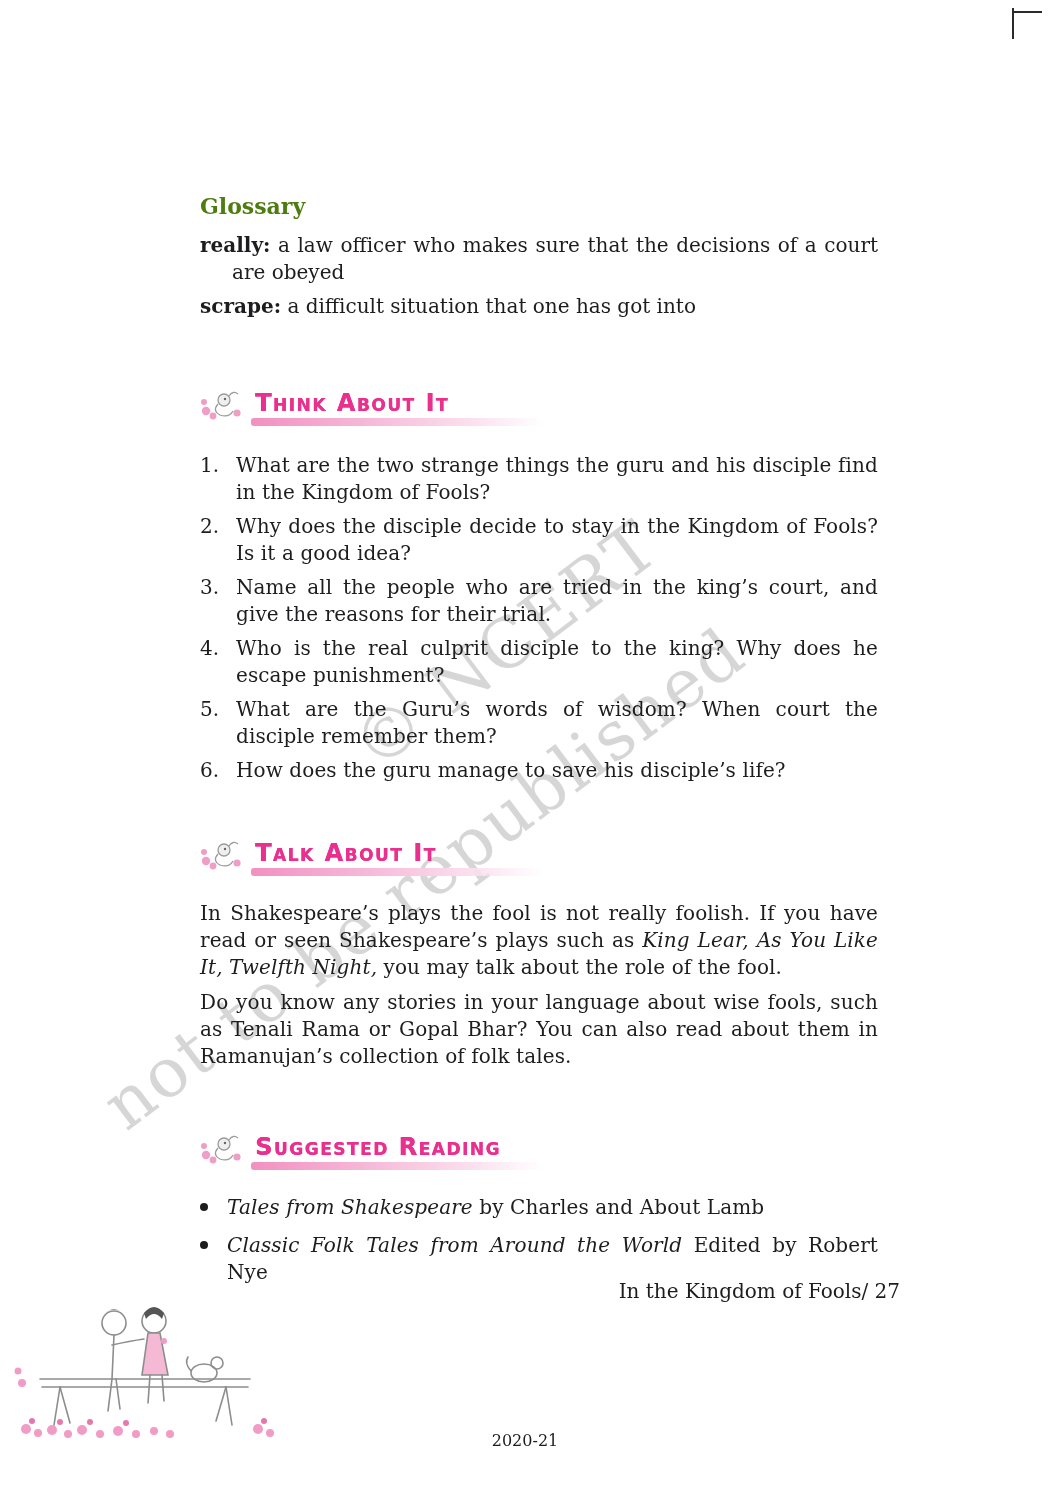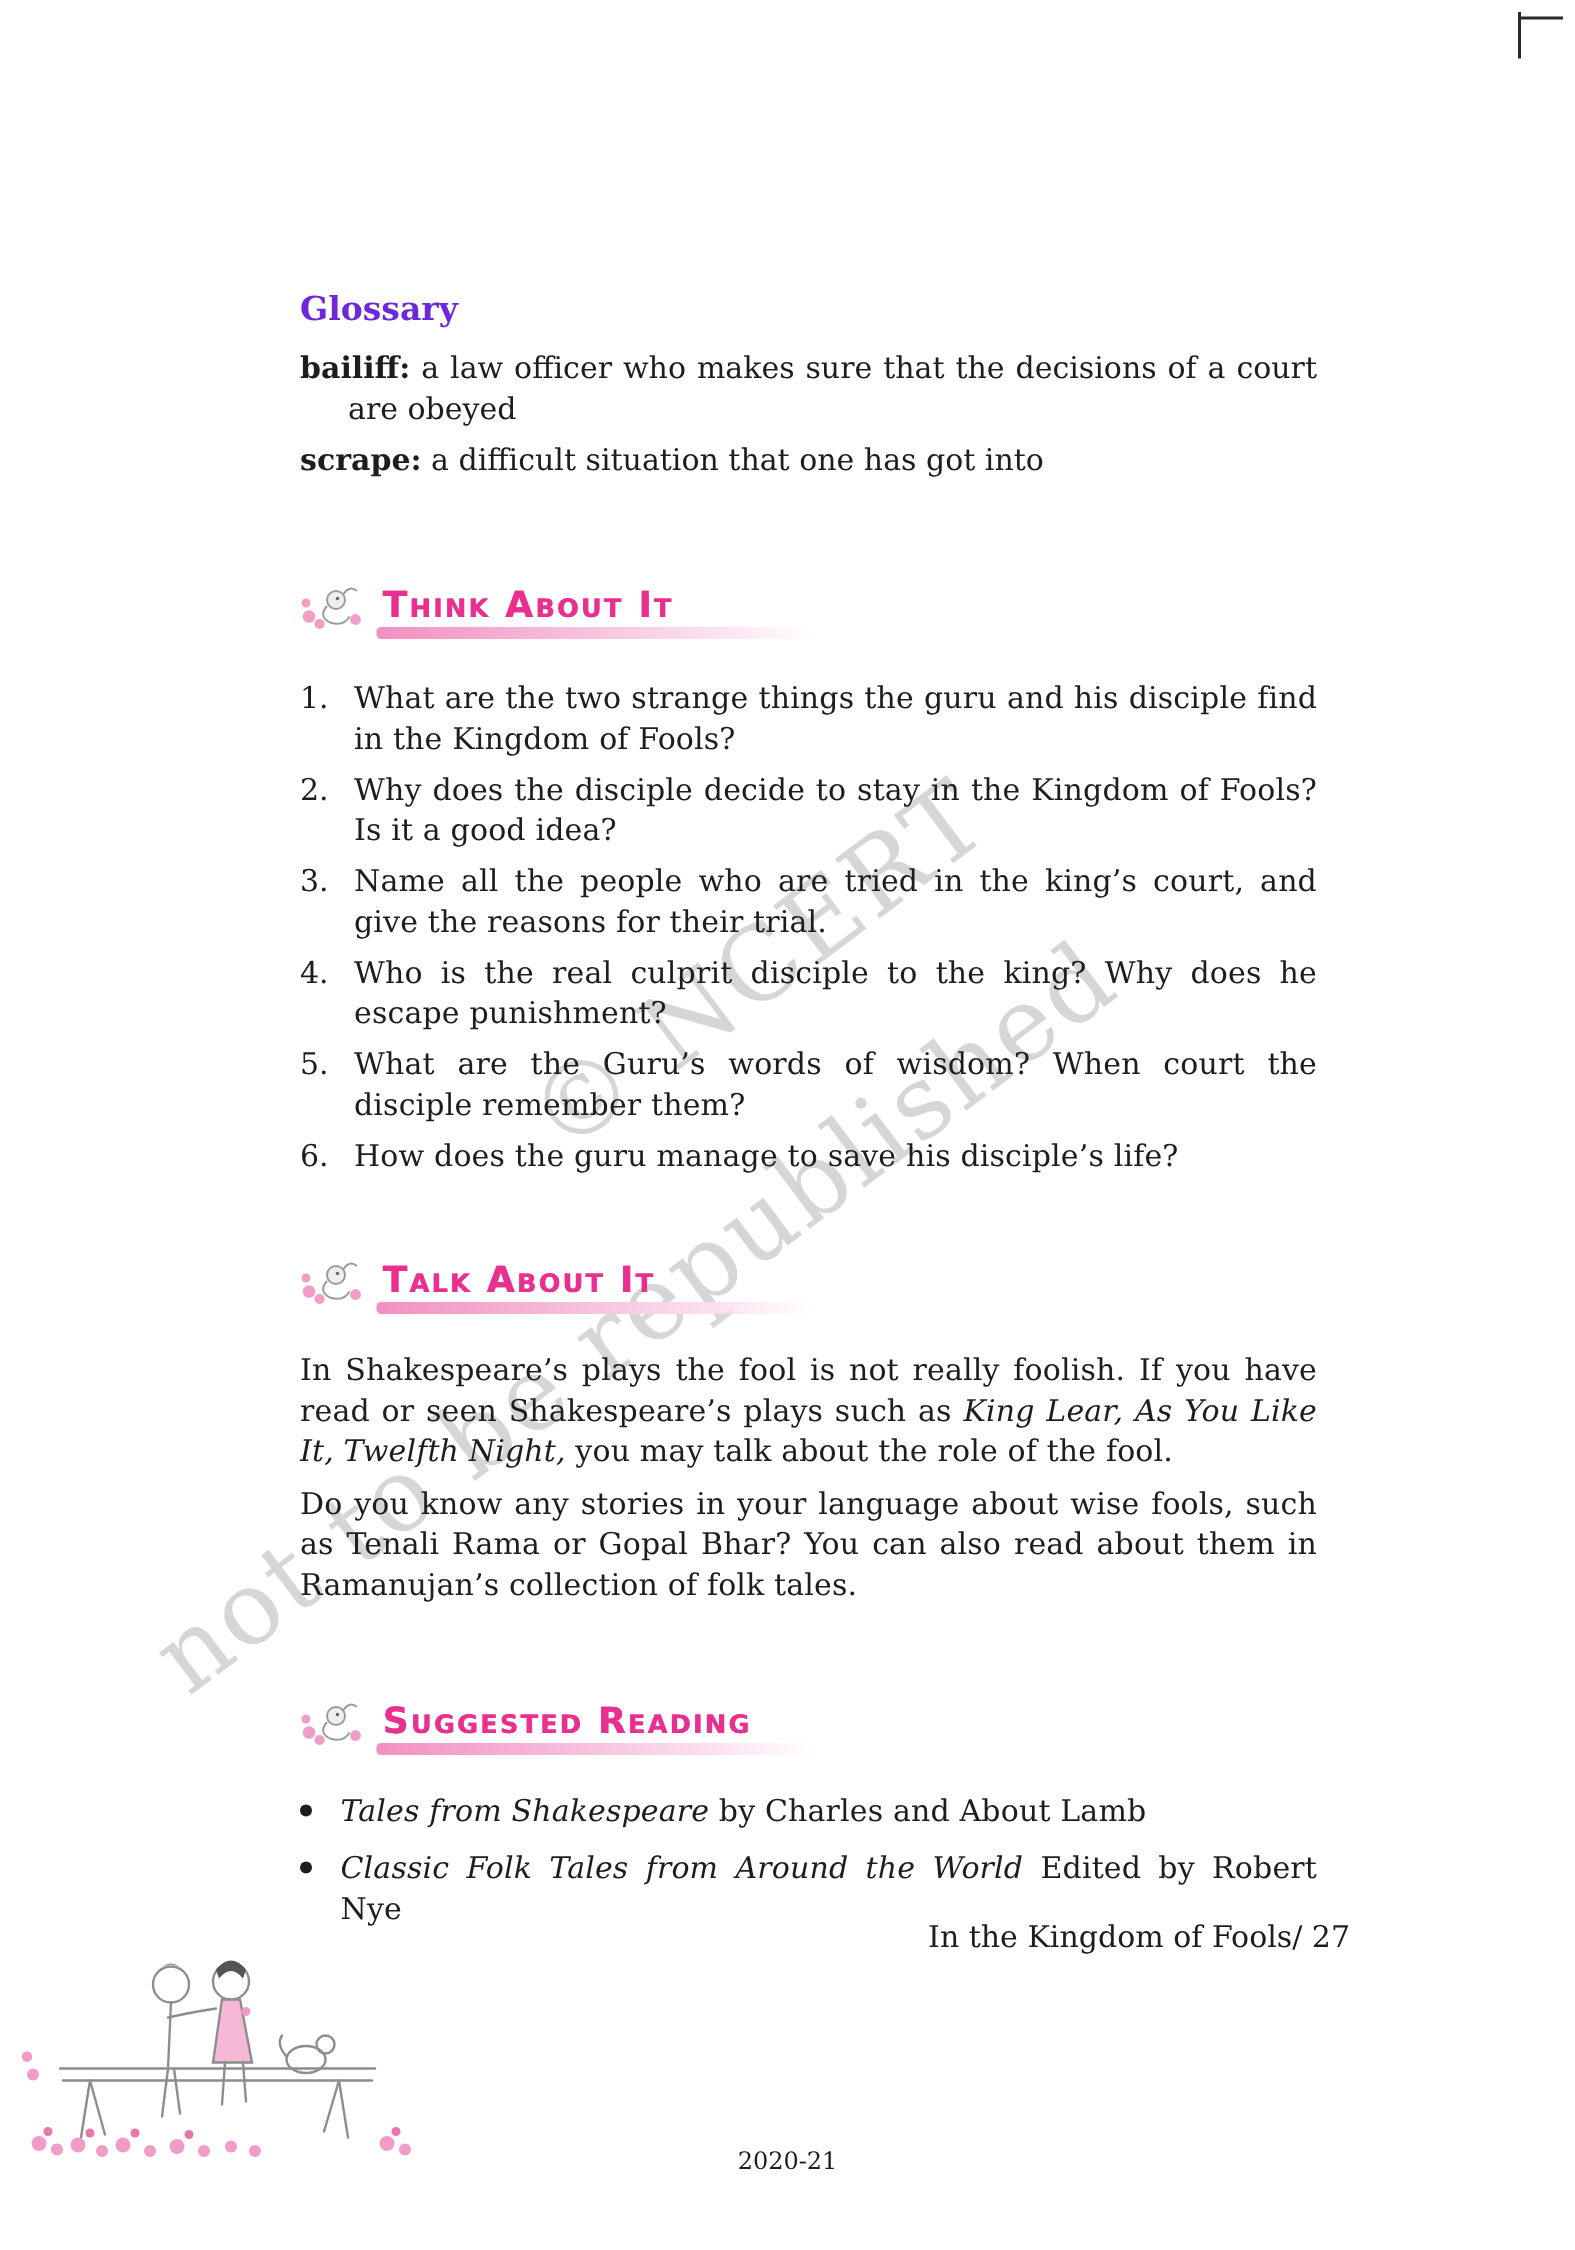--- a/index.html
+++ b/index.html
@@ -16,21 +16,21 @@
   .watermark{
     position:absolute;z-index:1;white-space:nowrap;transform-origin:0 0;
     font-family:"DejaVu Serif",serif;font-size:68px;letter-spacing:2px;
     color:#b5b5b5;opacity:.55;
   }
   .wm1{left:338px;top:722px;transform:rotate(-37deg);}
   .wm2{left:88px;top:1082px;transform:rotate(-37deg);}
 
   .content{position:absolute;left:200px;top:193px;width:678px;z-index:2;}
 
-  .glossary-title{font-size:22px;font-weight:bold;color:#6d28d9;margin:0;}
+  .glossary-title{font-size:22px;font-weight:bold;color:#4d7c0f;margin:0;}
 
   .gloss-entry{
     font-size:20px;line-height:27px;margin:13px 0 0 0;
     padding-left:32px;text-indent:-32px;text-align:justify;
   }
   .gloss-entry.second{margin-top:7px;}
   .gloss-entry b{font-weight:bold;}
 
   .section-header{display:flex;align-items:center;margin-top:62px;height:42px;}
   .sec-icon{margin-right:9px;position:relative;top:4px;}
@@ -73,21 +73,21 @@
   <div class="crop-v"></div>
   <div class="crop-h"></div>
 
   <div class="watermark wm1">© NCERT</div>
   <div class="watermark wm2">not to be republished</div>
 
   <div class="content">
 
     <h2 class="glossary-title">Glossary</h2>
 
-    <p class="gloss-entry"><b>bailiff:</b><span> a law officer who makes sure that the decisions of a court are obeyed</span></p>
+    <p class="gloss-entry"><b>really:</b><span> a law officer who makes sure that the decisions of a court are obeyed</span></p>
 
     <p class="gloss-entry second"><b>scrape:</b><span> a difficult situation that one has got into</span></p>
 
     <div class="section-header">
       <span class="sec-icon">
         <svg width="46" height="32" viewBox="0 0 46 32">
           <g stroke="#9b9b9b" stroke-width="1.3" fill="none">
             <circle cx="24" cy="11" r="6" fill="#efefef"></circle>
             <path d="M18 15 q-6 7 2 11 q9 3 13 -4"></path>
             <path d="M29 7 q4 -6 9 -2"></path>

